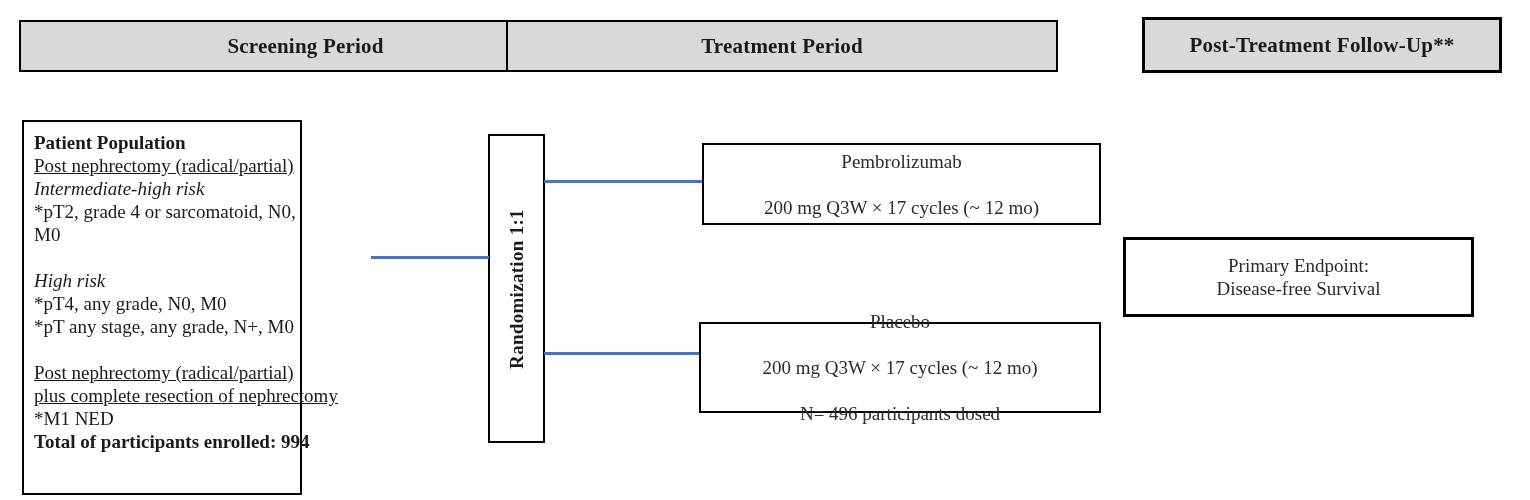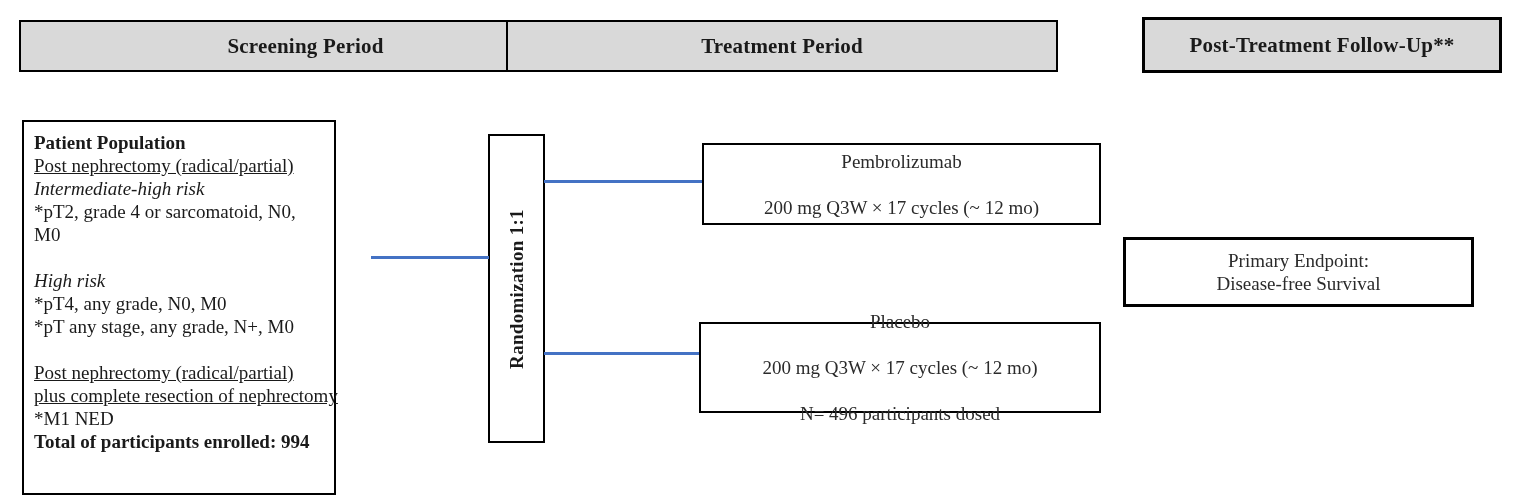--- a/index.html
+++ b/index.html
@@ -27,21 +27,21 @@
   .hdr-1 { left: 19px;  top: 20px; width: 573px; height: 52px; }
   .hdr-2 { left: 506px; top: 20px; width: 552px; height: 52px; }
   .hdr-3 { left: 1142px; top: 17px; width: 360px; height: 56px; border-width: 3px; }
   .box {
     position: absolute;
     background: #ffffff;
     border: 2px solid var(--border-col, #000);
     box-sizing: border-box;
   }
   .patient-box {
-    left: 22px; top: 120px; width: 314px; height: 375px;
+    left: 22px; top: 120px; width: 280px; height: 375px;
     padding: 9px 8px 6px 10px;
     font-size: 19px;
     line-height: 23px;
   }
   .pline { min-height: 23px; white-space: nowrap; }
   .pline.bold { font-weight: bold; }
   .pline.italic { font-style: italic; }
   .pline.underline { text-decoration: underline; }
   .rand-box {
     left: 488px; top: 134px; width: 57px; height: 309px;
@@ -62,21 +62,21 @@
     justify-content: center;
     text-align: center;
     font-size: 19px;
     line-height: 23px;
     color: #2b2b2b;
     gap: 23px;
   }
   .arm-1 { left: 702px; top: 143px; width: 399px; height: 82px; }
   .arm-2 { left: 699px; top: 322px; width: 402px; height: 91px; }
   .endpoint-box {
-    left: 1123px; top: 237px; width: 351px; height: 70px;
+    left: 1123px; top: 237px; width: 351px; height: 80px;
     border-width: 3px;
     display: flex;
     flex-direction: column;
     align-items: center;
     justify-content: center;
     text-align: center;
     font-size: 19px;
     line-height: 23px;
     color: #2b2b2b;
   }

